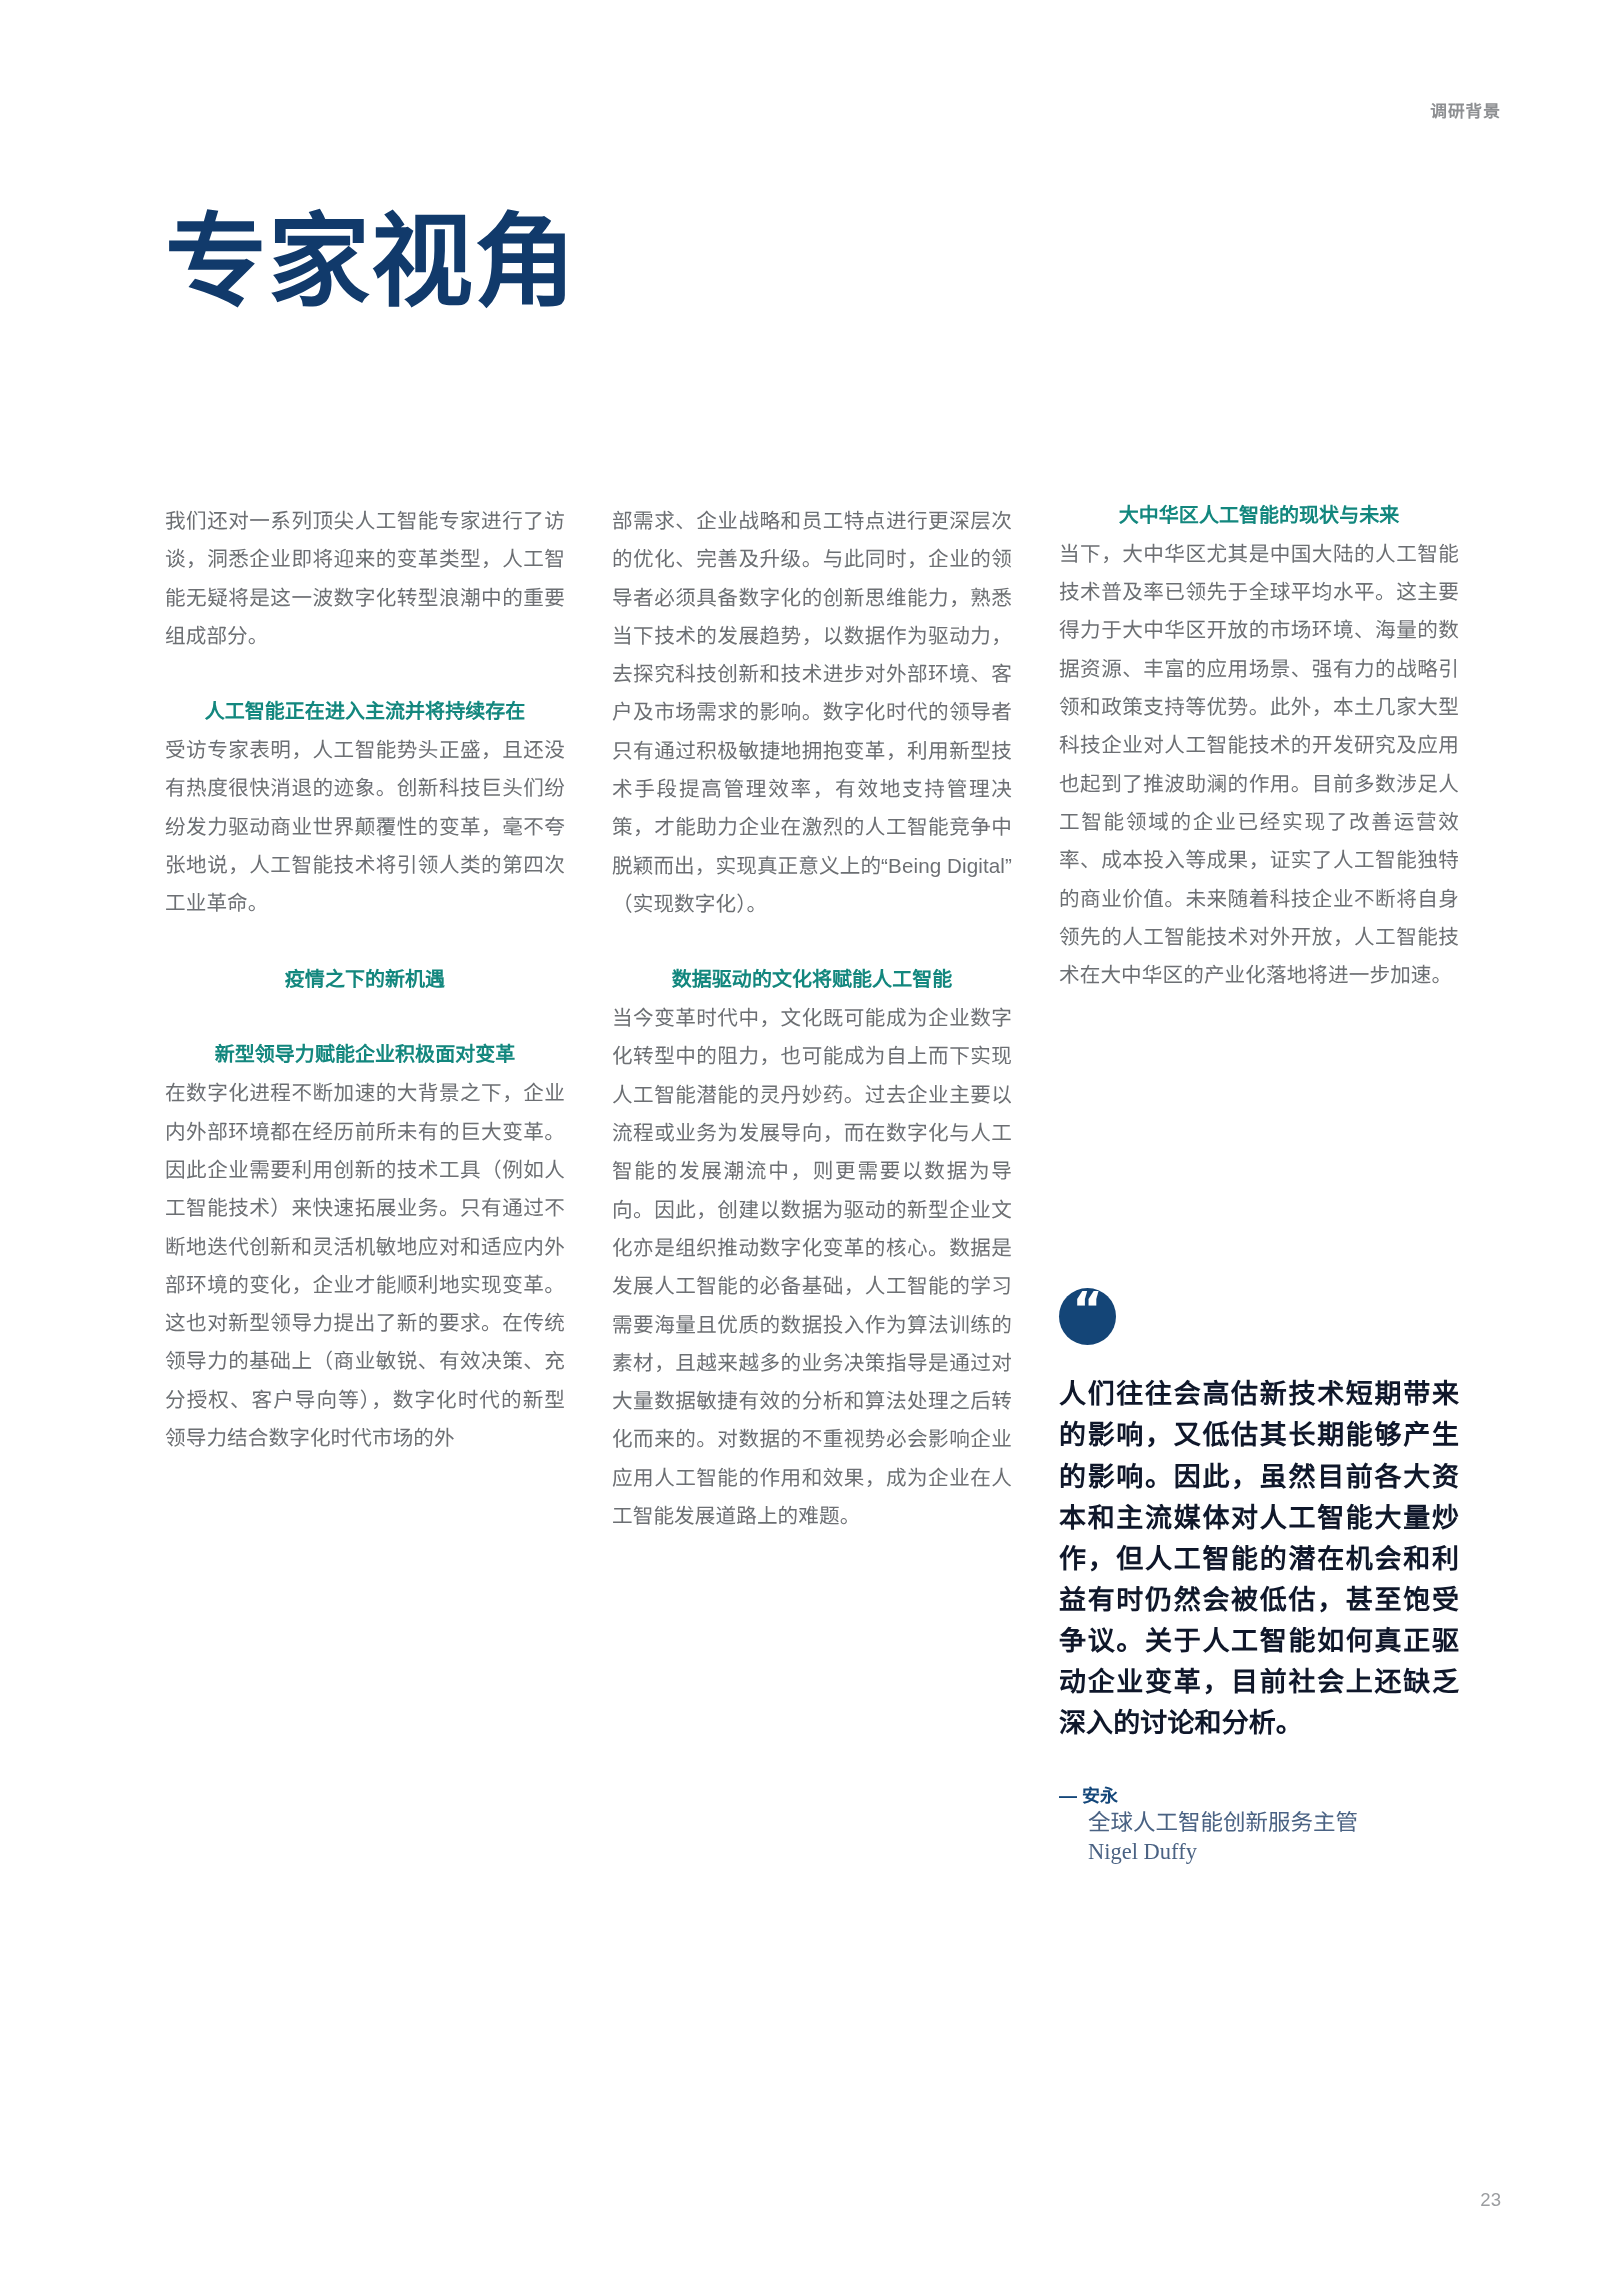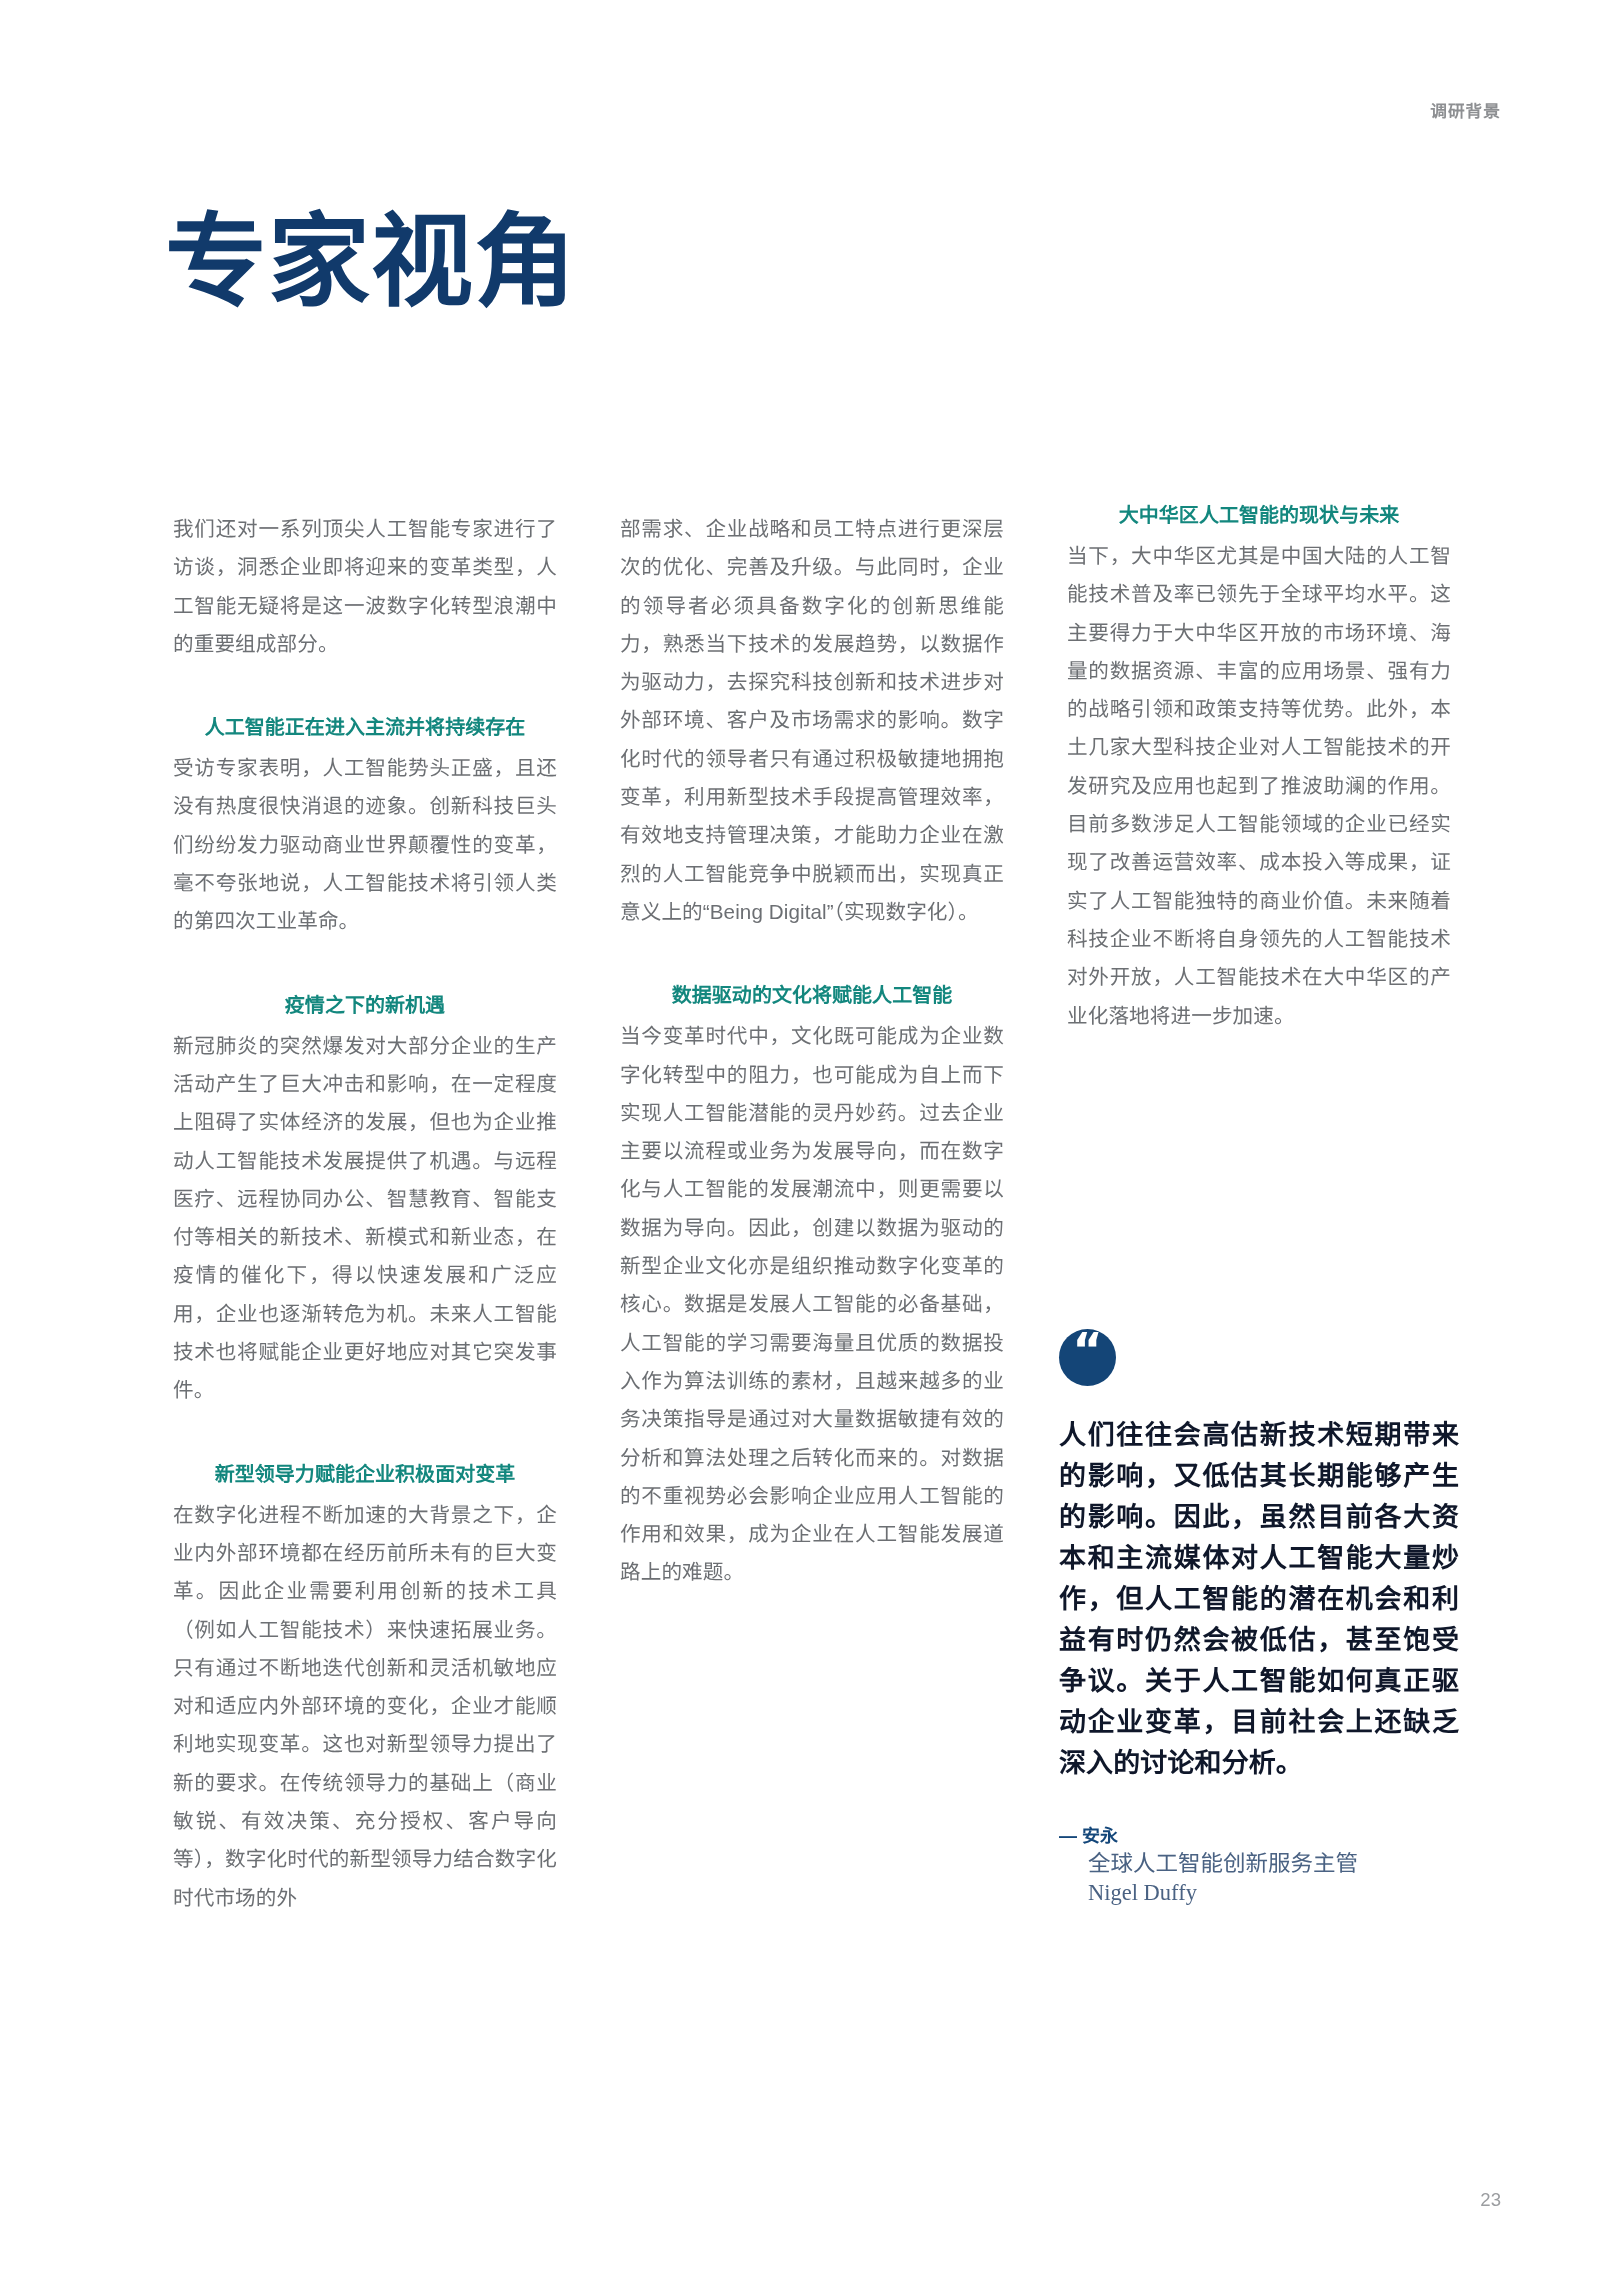--- a/index.html
+++ b/index.html
@@ -76,21 +76,21 @@
   h3.section-heading {
     margin: 0 0 5.9px 0;
     font-size: 20px;
     line-height: 1.35;
     font-weight: 700;
     color: #13877e;
     letter-spacing: 0.002em;
     text-align: center;
   }
   p.body-text {
-    margin: 8px;
+    margin: 0;
     font-size: 20.6px;
     line-height: 1.86;
     color: #6c6f73;
     font-weight: 300;
     text-align: justify;
     text-justify: inter-ideograph;
     letter-spacing: 0.005em;
   }
   .spacer-lg { height: 43px; }
 
@@ -174,21 +174,20 @@
       <p class="body-text">我们还对一系列顶尖人工智能专家进行了访谈，洞悉企业即将迎来的变革类型，人工智能无疑将是这一波数字化转型浪潮中的重要组成部分。</p>
 
       <div class="spacer-lg"></div>
 
       <h3 class="section-heading">人工智能正在进入主流并将持续存在</h3>
       <p class="body-text">受访专家表明，人工智能势头正盛，且还没有热度很快消退的迹象。创新科技巨头们纷纷发力驱动商业世界颠覆性的变革，毫不夸张地说，人工智能技术将引领人类的第四次工业革命。</p>
 
       <div class="spacer-lg"></div>
 
       <h3 class="section-heading">疫情之下的新机遇</h3>
-      <p class="body-text">新冠肺炎的突然爆发对大部分企业的生产活动产生了巨大冲击和影响，在一定程度上阻碍了实体经济的发展，但也为企业推动人工智能技术发展提供了机遇。与远程医疗、远程协同办公、智慧教育、智能支付等相关的新技术、新模式和新业态，在疫情的催化下，得以快速发展和广泛应用，企业也逐渐转危为机。未来人工智能技术也将赋能企业更好地应对其它突发事件。</p>
 
       <div class="spacer-lg"></div>
 
       <h3 class="section-heading">新型领导力赋能企业积极面对变革</h3>
       <p class="body-text">在数字化进程不断加速的大背景之下，企业内外部环境都在经历前所未有的巨大变革。因此企业需要利用创新的技术工具（例如人工智能技术）来快速拓展业务。只有通过不断地迭代创新和灵活机敏地应对和适应内外部环境的变化，企业才能顺利地实现变革。这也对新型领导力提出了新的要求。在传统领导力的基础上（商业敏锐、有效决策、充分授权、客户导向等），数字化时代的新型领导力结合数字化时代市场的外</p>
     </div>
 
     <div class="col">
       <p class="body-text">部需求、企业战略和员工特点进行更深层次的优化、完善及升级。与此同时，企业的领导者必须具备数字化的创新思维能力，熟悉当下技术的发展趋势，以数据作为驱动力，去探究科技创新和技术进步对外部环境、客户及市场需求的影响。数字化时代的领导者只有通过积极敏捷地拥抱变革，利用新型技术手段提高管理效率，有效地支持管理决策，才能助力企业在激烈的人工智能竞争中脱颖而出，实现真正意义上的“Being Digital”（实现数字化）。</p>
 

